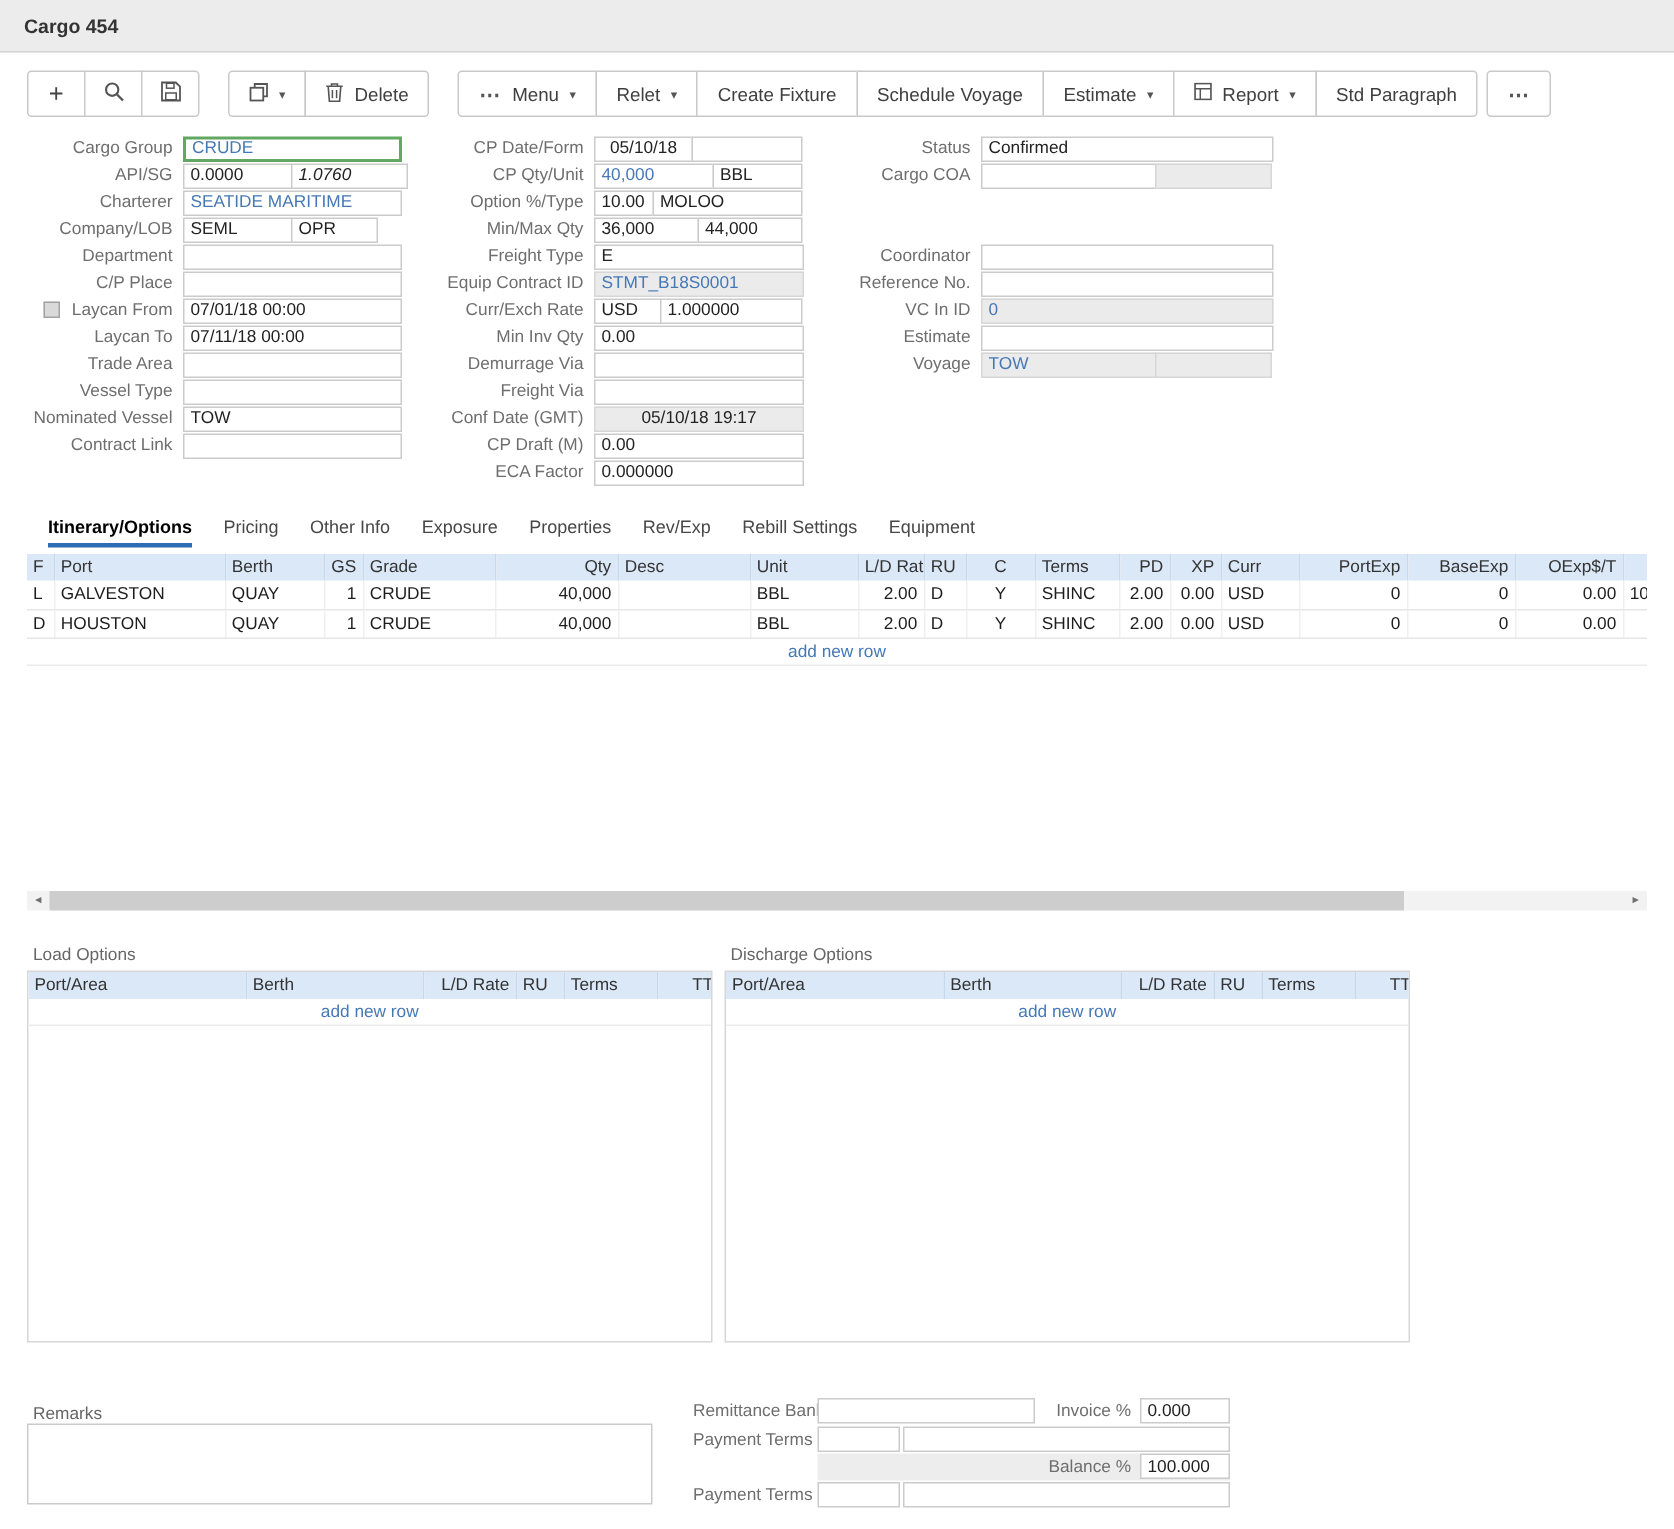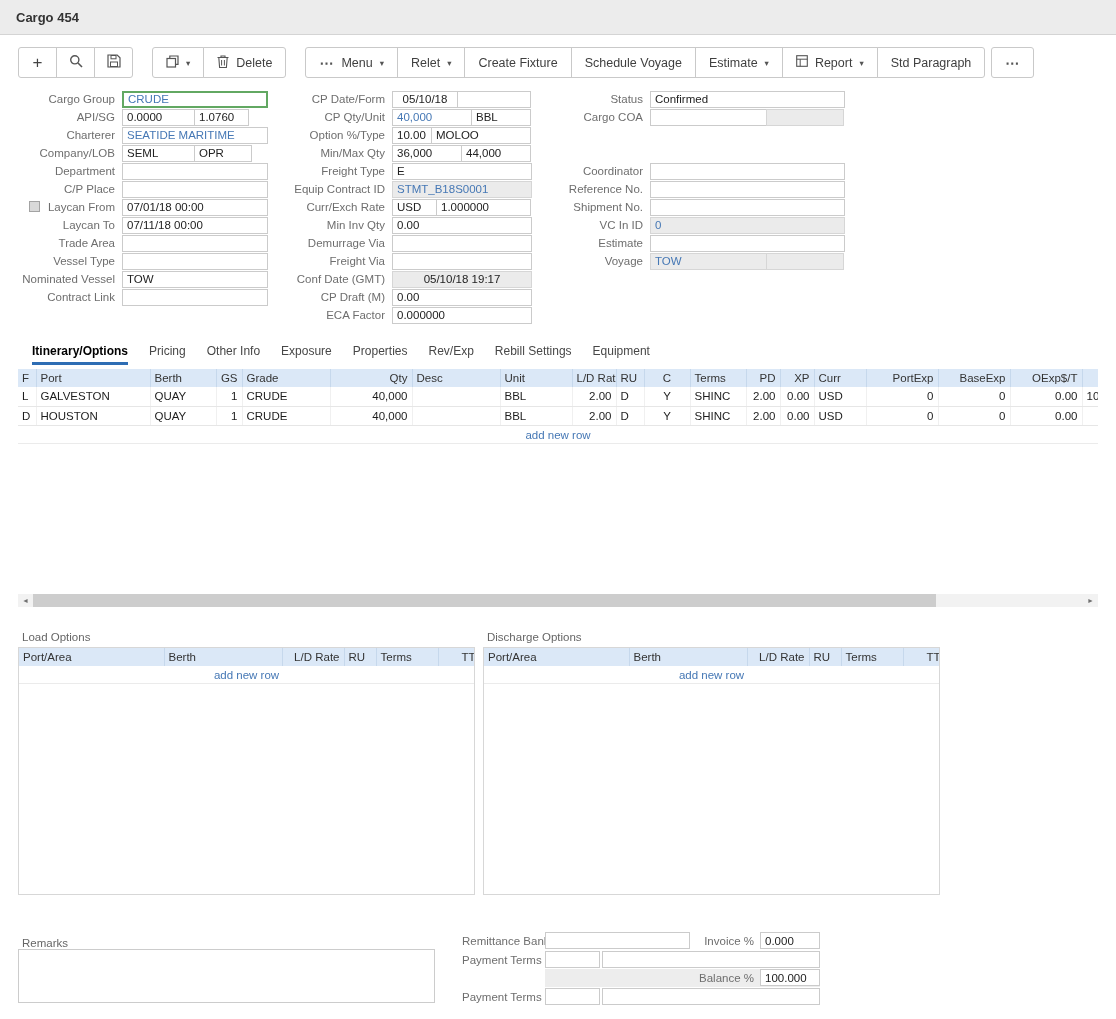--- a/index.html
+++ b/index.html
@@ -180,21 +180,21 @@
     <div class="frow">
       <span class="flabel">Cargo Group</span>
       <div class="fvals">
           <input class="fld green blue" style="width: 146px;" value="CRUDE">
         </div>
     </div>
     <div class="frow">
       <span class="flabel">API/SG</span>
       <div class="fvals">
         <input class="fld r" style="width: 73px;" value="0.0000">
-        <input class="fld r" style="width: 55px; margin-left: -1px;" value="1.0760">
+        <input class="fld r" style="width: 78px; margin-left: -1px; font-style: italic;" value="1.0760">
       </div>
     </div>
     <div class="frow">
       <span class="flabel">Charterer</span>
       <div class="fvals">
           <input class="fld blue" style="width: 146px;" value="SEATIDE MARITIME">
         </div>
     </div>
     <div class="frow">
       <span class="flabel">Company/LOB</span>
@@ -357,26 +357,20 @@
     <div class="frow"></div>
     <div class="frow"></div>
     <div class="frow">
       <span class="flabel">Coordinator</span>
       <div class="fvals">
           <input class="fld" style="width: 195px;" value="">
         </div>
     </div>
     <div class="frow">
       <span class="flabel">Reference No.</span>
-      <div class="fvals">
-          <input class="fld" style="width: 195px;" value="">
-        </div>
-    </div>
-    <div class="frow">
-      <span class="flabel">Shipment No.</span>
       <div class="fvals">
           <input class="fld" style="width: 195px;" value="">
         </div>
     </div>
     <div class="frow">
       <span class="flabel">VC In ID</span>
       <div class="fvals">
           <input class="fld r blue gray" style="width: 195px;" value="0">
         </div>
     </div>

